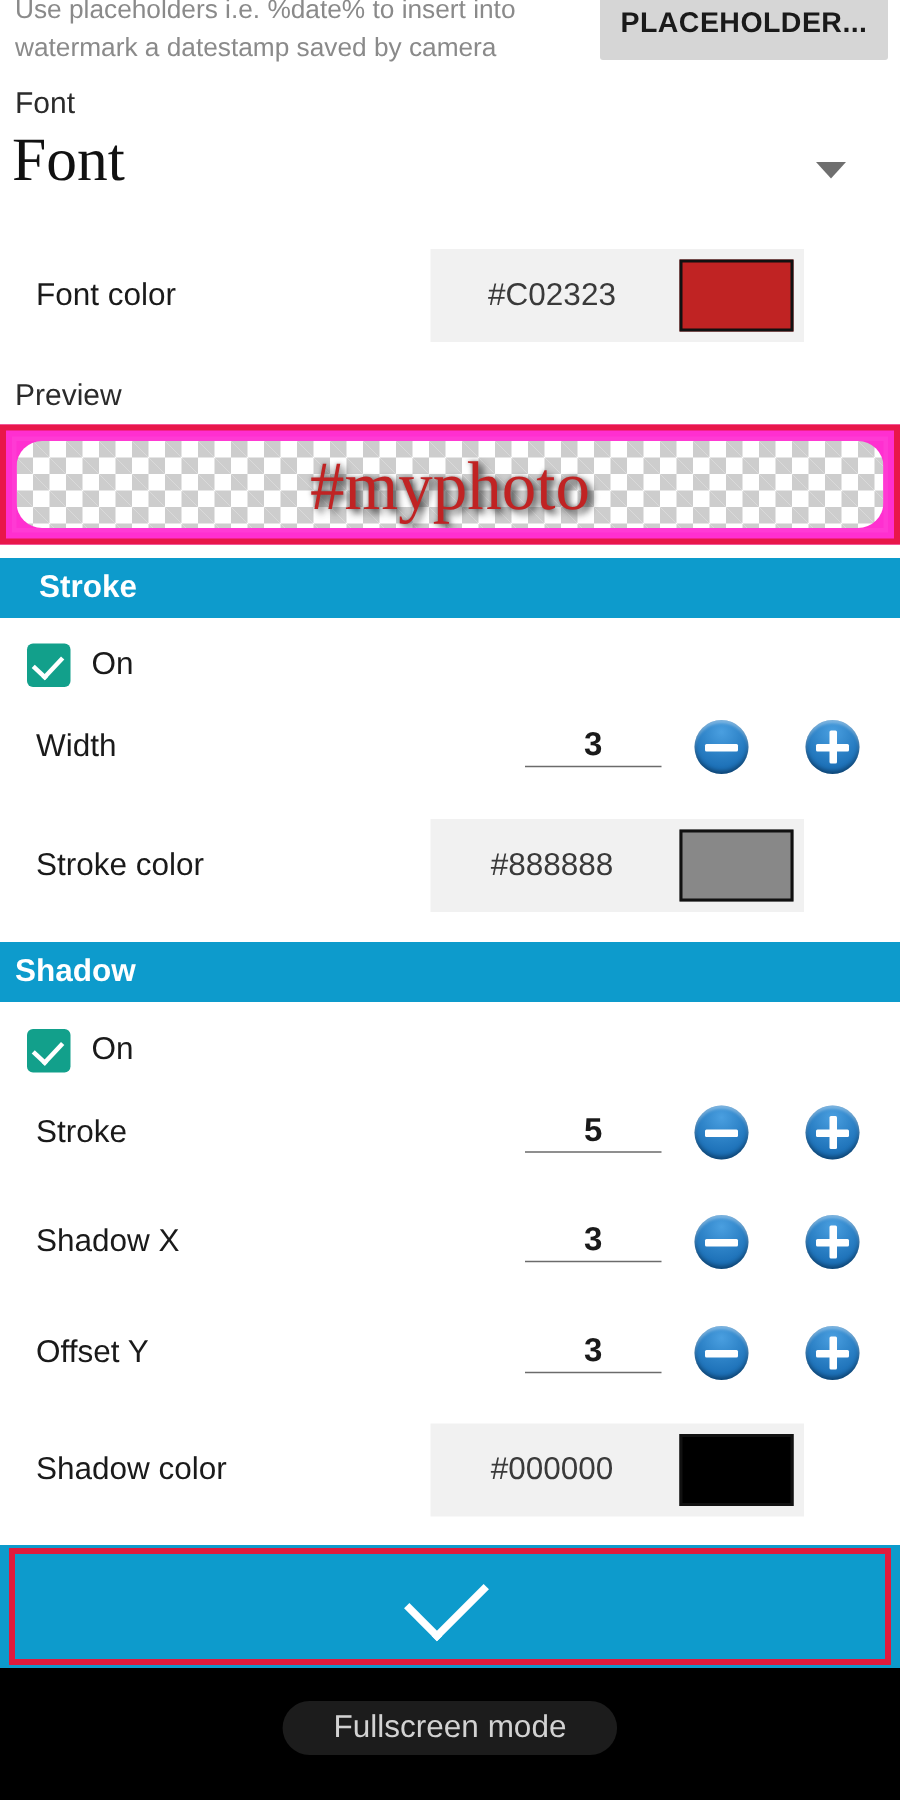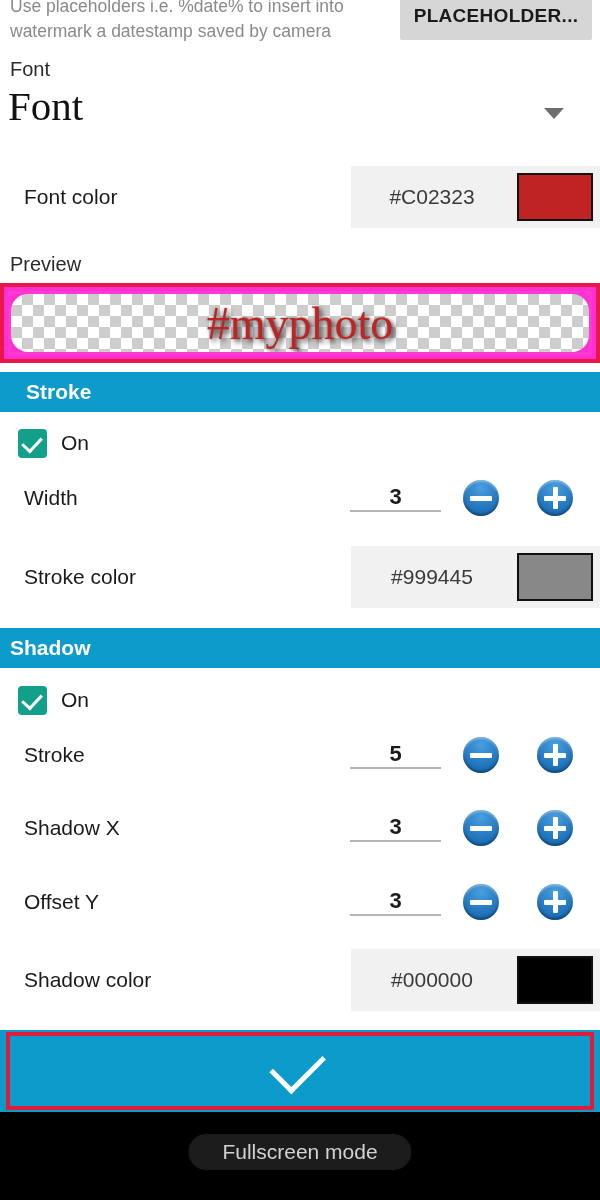--- a/index.html
+++ b/index.html
@@ -84,21 +84,21 @@
     width: 0; height: 0;
     border-left: 10px solid transparent;
     border-right: 10px solid transparent;
     border-top: 11px solid #6f6f6f;
   }
 
   
   .color-row {
     position: absolute;
     left: 0;
-    width: 600px;
+    width: 536px;
     height: 62px;
   }
   .color-row .label-left {
     position: absolute;
     left: 12px;
     top: 50%;
     transform: translateY(-50%);
   }
   .color-field {
     position: absolute;
@@ -397,21 +397,21 @@
     </div>
     <div class="circle-btn plus">
       <div class="bar-h"></div>
       <div class="bar-v"></div>
     </div>
   </div>
 
   <div class="color-row" style="top:546px;">
     <div class="label-left">Stroke color</div>
     <div class="color-field">
-      <div class="color-hex">#999445</div>
+      <div class="color-hex">#888888</div>
       <div class="color-swatch" style="background:#888888;"></div>
     </div>
   </div>
 
   <div class="section-header" style="top:628px;">
     <span>Shadow</span>
   </div>
 
   <div class="checkbox-row" style="top:676px;">
     <div class="checkbox-box"></div>

